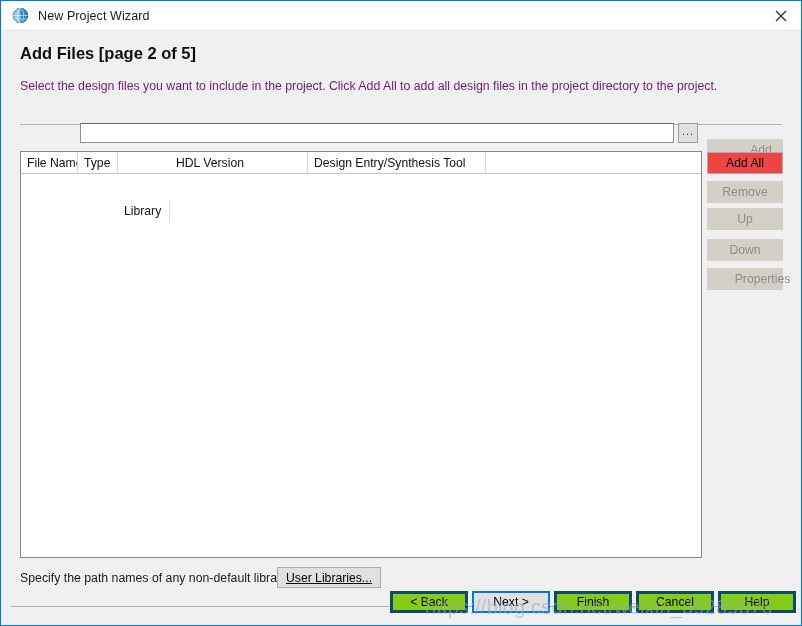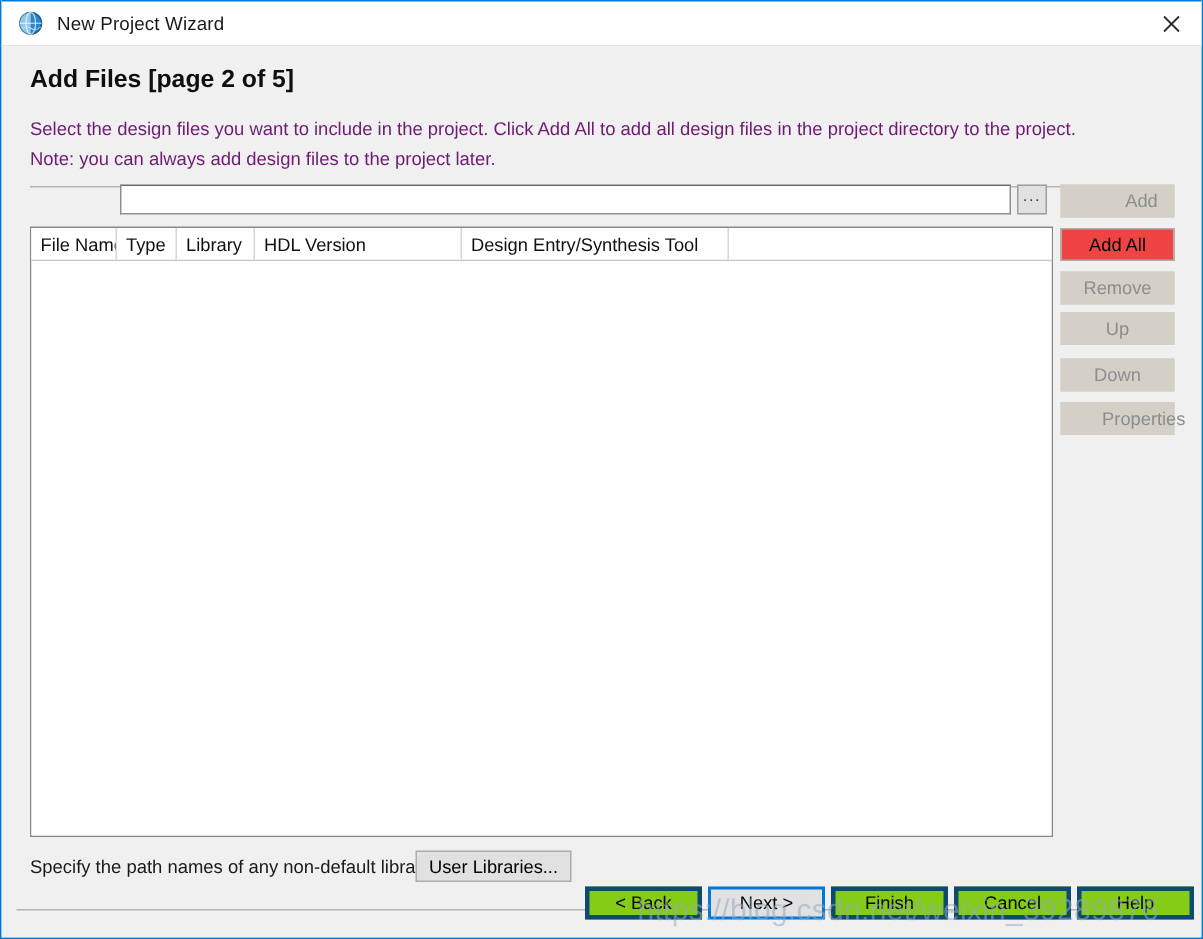--- a/index.html
+++ b/index.html
@@ -157,21 +157,21 @@
     display: flex;
     align-items: center;
     border-right: 1px solid #d6d6d6;
     white-space: nowrap;
     overflow: hidden;
     background: #ffffff;
     height: 100%;
   }
   .th.c0 { width: 57px; }
   .th.c1 { width: 40px; }
-  .th.c2 { width: 52px; }
+  .th.c2 { width: 52px; margin-top: 48px; }
   .th.c3 { width: 178px; }
   .th.c4 { width: 138px; }
   .th.c5 { flex: 1; border-right: none; }
   #table-body { height: 383px; background: #ffffff; }
 
   
   .side-btn {
     position: absolute;
     left: 706px;
     width: 76px;
@@ -209,20 +209,21 @@
     background: #e1e1e1;
     border: 1px solid #adadad;
     font-family: "Liberation Sans", sans-serif;
     font-size: 12.2px;
     color: #000;
     display: flex;
     align-items: center;
     justify-content: center;
     cursor: default;
     white-space: nowrap;
+    text-decoration: underline;
   }
 
   #sep-bottom {
     position: absolute;
     left: 10px; top: 575px;
     width: 780px;
     height: 1px;
     background: #b4b4b4;
   }
 
@@ -289,41 +290,40 @@
         <line x1="11" y1="1" x2="1" y2="11" stroke="#2b2b2b" stroke-width="1.2"></line>
       </svg>
     </div>
   </div>
 
   <div id="content">
 
     <div id="page-heading">Add Files [page 2 of 5]</div>
 
     <div class="intro-line" id="intro-1">Select the design files you want to include in the project. Click Add All to add all design files in the project directory to the project.</div>
-    <div class="intro-line" id="intro-2">Note: you can always add design files to the project later.</div>
 
     <div id="sep-top"></div>
 
     <div id="filename-label">File name:</div>
     <input id="filename-input" type="text" value="" style="">
     <div id="browse-btn">...</div>
 
     <div id="file-table">
       <div id="table-head">
         <div class="th c0">File Name</div>
         <div class="th c1">Type</div>
         <div class="th c2">Library</div>
         <div class="th c4">HDL Version</div>
         <div class="th c3">Design Entry/Synthesis Tool</div>
         <div class="th c5"></div>
       </div>
       <div id="table-body"></div>
     </div>
 
-    <div class="side-btn" style="top:92px;padding-left:32px;">Add</div>
+    <div class="side-btn" style="top:108px;padding-left:32px;">Add</div>
     <div class="side-btn enabled" style="top:121px;">Add All</div>
     <div class="side-btn" style="top:150px;">Remove</div>
     <div class="side-btn" style="top:177px;">Up</div>
     <div class="side-btn" style="top:208px;">Down</div>
     <div class="side-btn" style="top:237px;padding-left:35px;">Properties</div>
 
     <div id="lib-label">Specify the path names of any non-default libraries.</div>
     <div id="user-lib-btn">User Libraries...</div>
 
     <div id="sep-bottom"></div>

